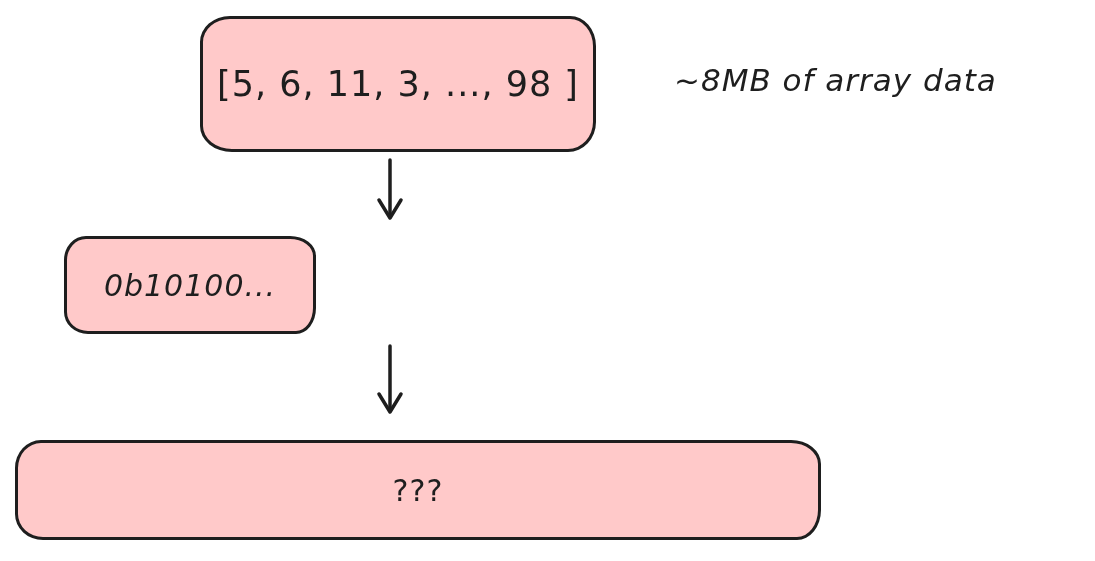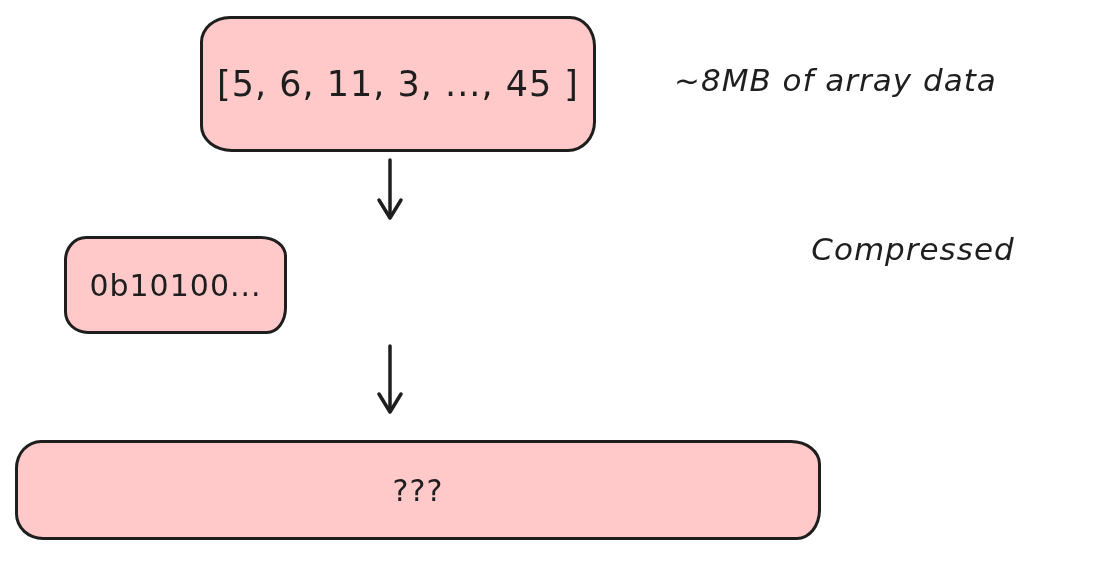--- a/index.html
+++ b/index.html
@@ -26,23 +26,24 @@
     box-sizing: border-box;
     letter-spacing: 1px;
   }
   
   .array-box {
     left: 200px; top: 16px; width: 396px; height: 136px;
     border-radius: 30px 26px 28px 32px / 26px 30px 30px 26px;
     font-size: 35px;
   }
   .buffer-box-left {
-    left: 64px; top: 236px; width: 223px; height: 98px;
+    left: 64px; top: 236px; width: 252px; height: 98px;
     border-radius: 22px 26px 20px 24px / 24px 20px 26px 22px;
     font-size: 30px;
+    font-style: italic;
   }
   .buffer-box-right {
     left: 452px; top: 237px; width: 248px; height: 95px;
     border-radius: 24px 20px 26px 22px / 20px 26px 22px 24px;
     font-size: 30px;
   }
   .disk-box {
     left: 15px; top: 440px; width: 806px; height: 100px;
     border-radius: 26px 30px 24px 28px / 28px 24px 30px 26px;
     font-size: 30px;
@@ -68,34 +69,33 @@
   }
   .arrow1 { left: 368px; top: 158px; }
   .arrow2 { left: 368px; top: 344px; }
 </style>
 </head>
 <body>
 
 <div class="canvas">
 
   <div class="box array-box">
-    <span>[5, 6, 11, 3, ..., 45 ]</span>
+    <span>[5, 6, 11, 3, ..., 98 ]</span>
   </div>
   <div class="label array-label">~8MB of array data</div>
 
   <svg class="arrow arrow1" width="44" height="64" viewBox="0 0 44 64">
     <line x1="22" y1="2" x2="22" y2="56" stroke="#1e1e1e" stroke-width="3.5" stroke-linecap="round"></line>
     <path d="M11 42 L22 60 L33 42" fill="none" stroke="#1e1e1e" stroke-width="3.5" stroke-linecap="round" stroke-linejoin="round"></path>
   </svg>
 
   <div class="box buffer-box-left">
     <span>0b10100...</span>
   </div>
   <div class="label buffers-label">
-    <div>Compressed</div>
   </div>
 
   <svg class="arrow arrow2" width="44" height="72" viewBox="0 0 44 72">
     <line x1="22" y1="2" x2="22" y2="64" stroke="#1e1e1e" stroke-width="3.5" stroke-linecap="round"></line>
     <path d="M11 50 L22 68 L33 50" fill="none" stroke="#1e1e1e" stroke-width="3.5" stroke-linecap="round" stroke-linejoin="round"></path>
   </svg>
 
   <div class="box disk-box">
     <span>???</span>
   </div>

